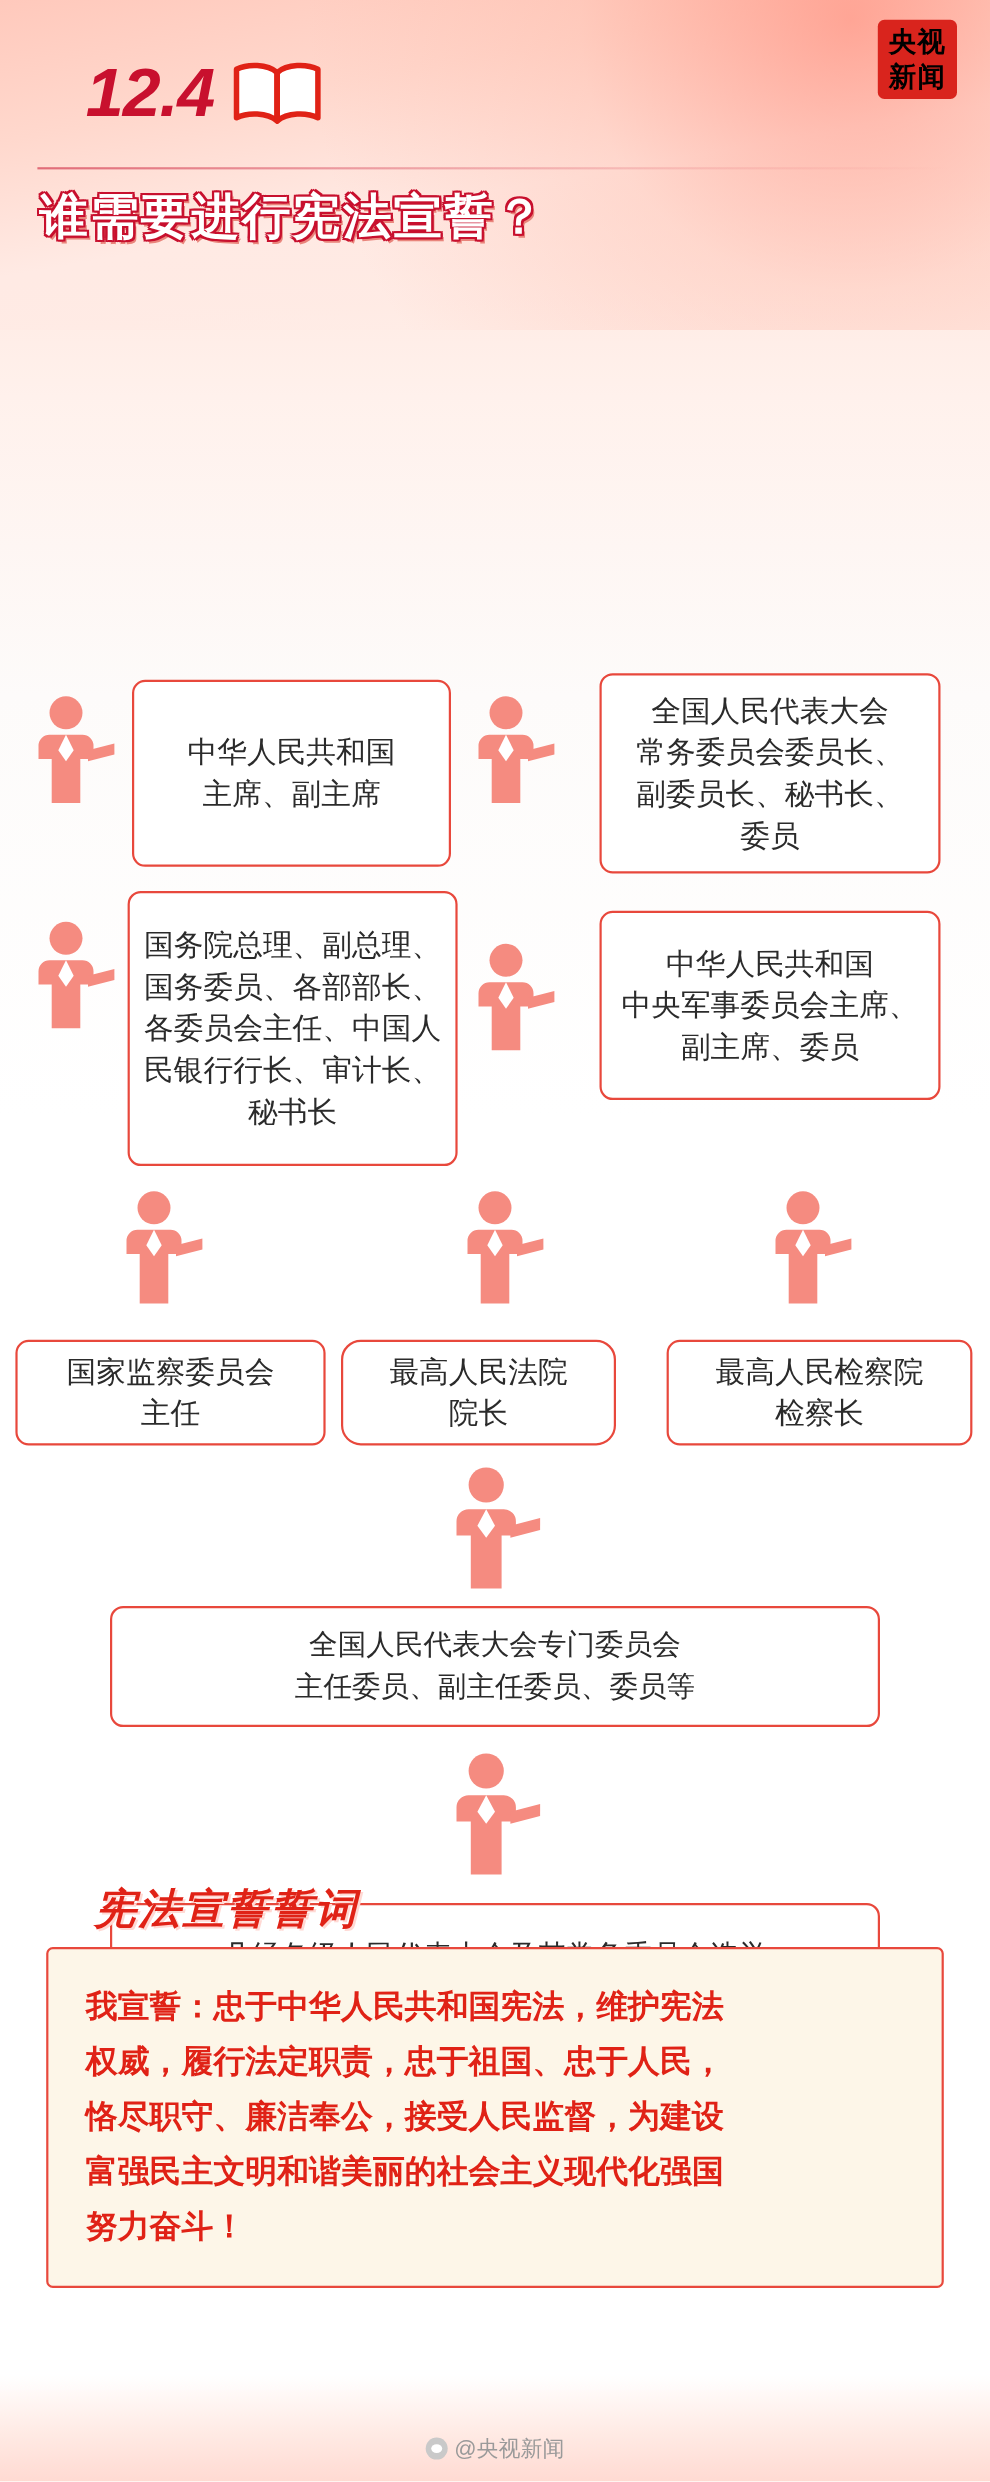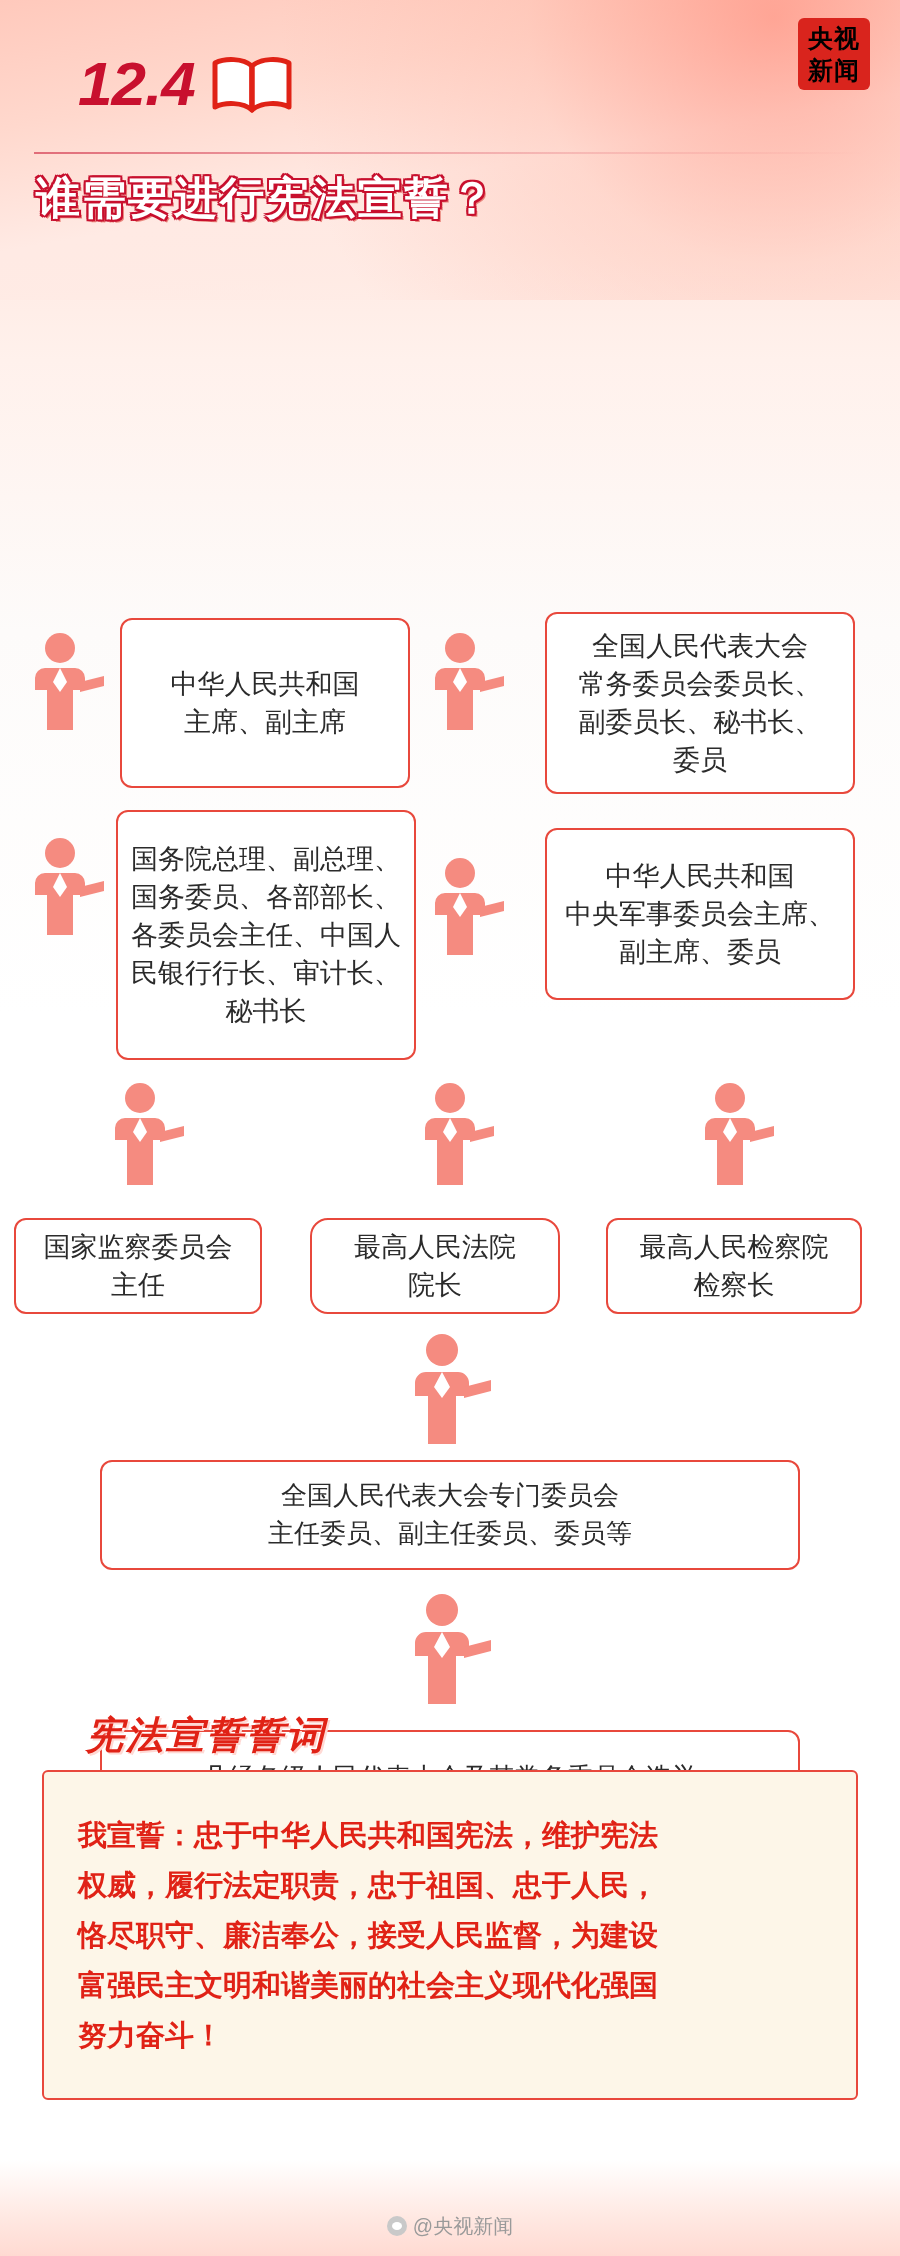--- a/index.html
+++ b/index.html
@@ -135,21 +135,21 @@
     position: absolute;
     box-sizing: border-box;
     background: #fdf6e8;
     border: 2px solid #e8483c;
     border-radius: 6px;
     color: #e02216;
     font-family: "Liberation Serif", serif;
     font-weight: bold;
     font-size: 29px;
     line-height: 50px;
-    padding: 38px 34px;
+    padding: 28px 34px;
     white-space: pre-line;
   }
   
   .footer {
     position: absolute;
     left: 0;
     bottom: 0;
     width: 900px;
     height: 96px;
     background: linear-gradient(0deg, #ffdad2 0%, #ffeae4 45%, rgba(255,255,255,0) 100%);
@@ -289,29 +289,29 @@
     </div>
     <div class="figure" style="left:690px; top:780px;">
       <svg width="90" height="110" viewBox="0 0 90 110" aria-hidden="true">
         <circle cx="40" cy="18" r="15" fill="#f58b80"></circle>
         <path d="M25 38 h30 a10 10 0 0 1 10 10 v12 h-12 v45 h-26 v-45 h-12 v-12 a10 10 0 0 1 10 -10 z" fill="#f58b80"></path>
         <path d="M60 52 l24 -6 v10 l-24 6 z" fill="#f58b80"></path>
         <path d="M40 38 l7 14 l-7 10 l-7 -10 z" fill="#ffffff"></path>
       </svg>
     </div>
 
-    <div class="node" style="left:14px; top:918px; width:248px; height:96px;">
+    <div class="node" style="left:14px; top:918px; width:282px; height:96px;">
       <span class="txt">国家监察委员会
 主任</span>
     </div>
     <div class="node" style="left:310px; top:918px; width:250px; height:96px;border-radius:18px;">
       <span class="txt">最高人民法院
 院长</span>
     </div>
-    <div class="node" style="left:606px; top:918px; width:256px; height:96px;">
+    <div class="node" style="left:606px; top:918px; width:278px; height:96px;">
       <span class="txt">最高人民检察院
 检察长</span>
     </div>
 
     <div class="figure" style="left:400px; top:1030px;">
       <svg width="100" height="120" viewBox="0 0 100 120" aria-hidden="true">
         <circle cx="42" cy="20" r="16" fill="#f58b80"></circle>
         <path d="M26 42 h32 a11 11 0 0 1 11 11 v13 h-13 v48 h-28 v-48 h-13 v-13 a11 11 0 0 1 11 -11 z" fill="#f58b80"></path>
         <path d="M64 57 l27 -7 v11 l-27 7 z" fill="#f58b80"></path>
         <path d="M42 42 l8 15 l-8 11 l-8 -11 z" fill="#ffffff"></path>

